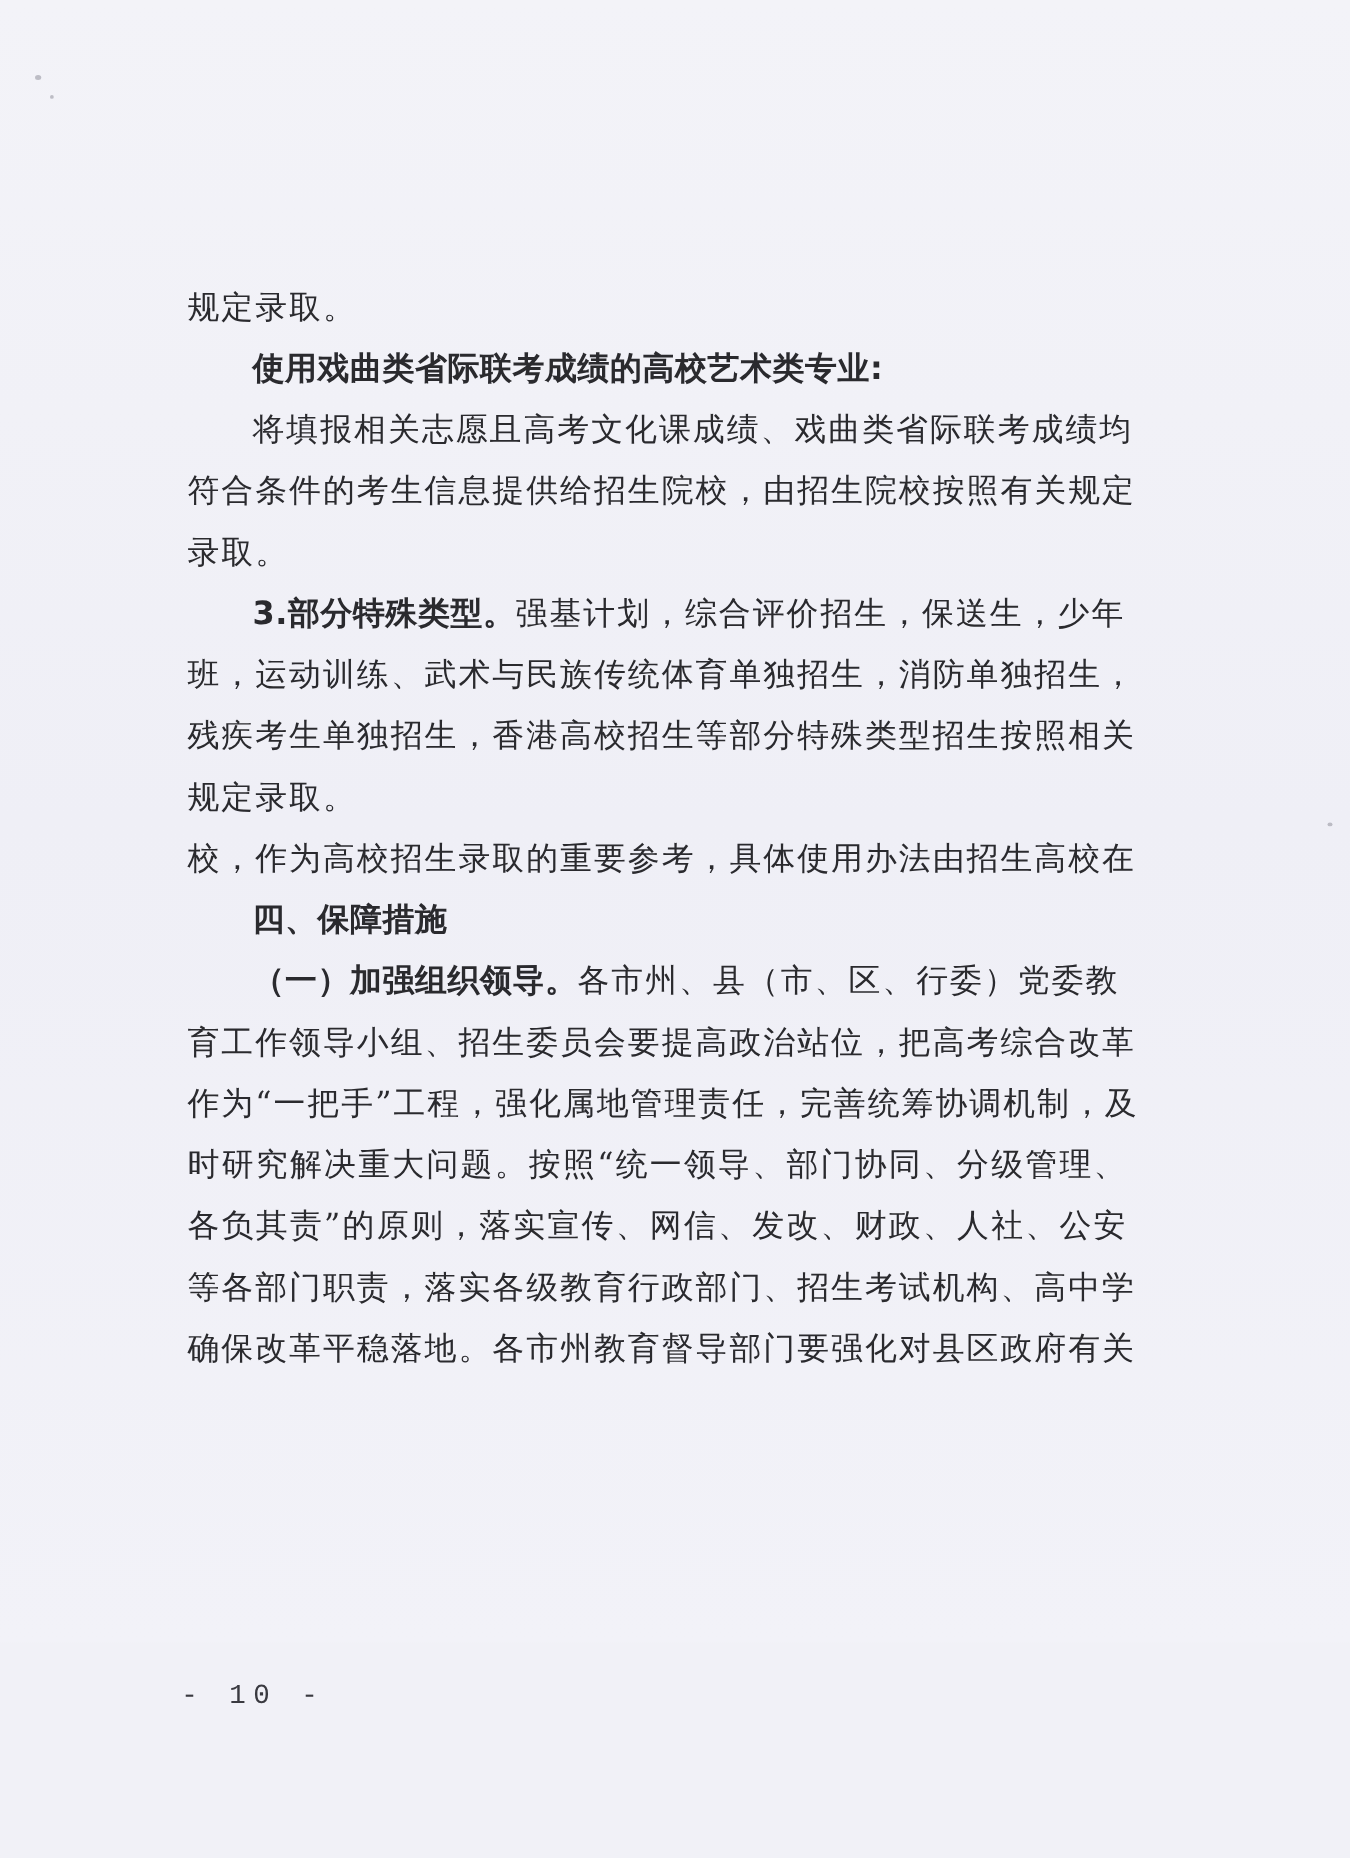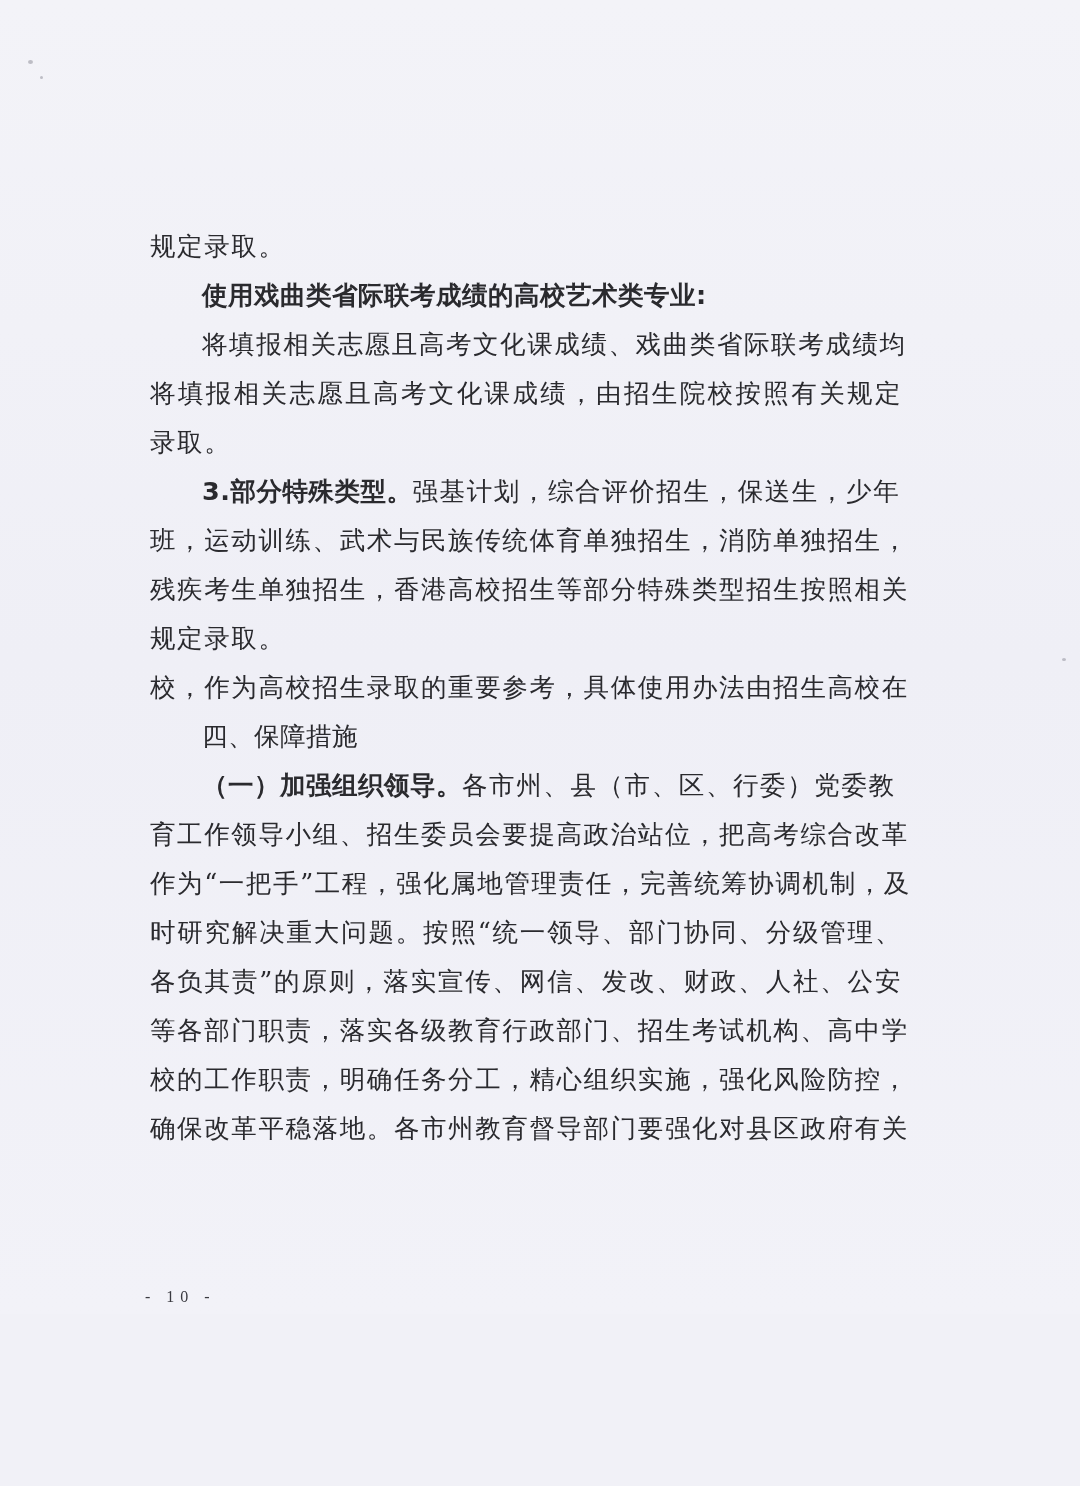--- a/index.html
+++ b/index.html
@@ -42,24 +42,24 @@
       text-align-last: justify;
     }
     .heading {
       font-family: "DejaVu Sans", "Liberation Sans", sans-serif;
       font-weight: bold;
       letter-spacing: 0.5px;
     }
     .page-number {
       position: absolute;
       left: 145px;
-      top: 1288px;
-      font-size: 16px;
+      top: 1344px;
+      font-size: 22px;
       color: #3a3a40;
-      font-family: Liberation Serif, serif;
+      font-family: Liberation Mono, monospace;
       letter-spacing: 6px;
     }
     .speck {
       position: absolute;
       background: #9a9aa3;
       border-radius: 50%;
       opacity: 0.6;
     }
   </style>
 </head>
@@ -77,21 +77,21 @@
     </div>
 
     <div class="line indent heading">
       <span>使用戏曲类省际联考成绩的高校艺术类专业:</span>
     </div>
 
     <div class="line indent justify">
       <span>将填报相关志愿且高考文化课成绩、戏曲类省际联考成绩均</span>
     </div>
     <div class="line justify">
-      <span>将填报相关志愿且高考文化课成绩，由招生院校按照有关规定</span>
+      <span>符合条件的考生信息提供给招生院校，由招生院校按照有关规定</span>
     </div>
     <div class="line">
       <span>录取。</span>
     </div>
 
     <div class="line indent">
       <span class="heading">3.部分特殊类型。</span><span>强基计划，综合评价招生，保送生，少年</span>
     </div>
     <div class="line justify">
       <span>班，运动训练、武术与民族传统体育单独招生，消防单独招生，</span>
@@ -101,21 +101,21 @@
     </div>
     <div class="line">
       <span>规定录取。</span>
     </div>
 
 
     <div class="line justify">
       <span>校，作为高校招生录取的重要参考，具体使用办法由招生高校在</span>
     </div>
 
-    <div class="line indent heading" style="font-weight:normal;">
+    <div class="line indent heading" style="font-weight:bold;">
       <span>四、保障措施</span>
     </div>
 
     <div class="line indent">
       <span class="heading">（一）加强组织领导。</span><span>各市州、县（市、区、行委）党委教</span>
     </div>
     <div class="line justify">
       <span>育工作领导小组、招生委员会要提高政治站位，把高考综合改革</span>
     </div>
     <div class="line justify">
@@ -124,22 +124,19 @@
     <div class="line justify">
       <span>时研究解决重大问题。按照“统一领导、部门协同、分级管理、</span>
     </div>
     <div class="line justify">
       <span>各负其责”的原则，落实宣传、网信、发改、财政、人社、公安</span>
     </div>
     <div class="line justify">
       <span>等各部门职责，落实各级教育行政部门、招生考试机构、高中学</span>
     </div>
     <div class="line justify">
-      <span>校的工作职责，明确任务分工，精心组织实施，强化风险防控，</span>
-    </div>
-    <div class="line justify">
       <span>确保改革平稳落地。各市州教育督导部门要强化对县区政府有关</span>
     </div>
 
   </div>
 
   <div class="page-number">- 10 -</div>
 </div>
 
 </body></html>

